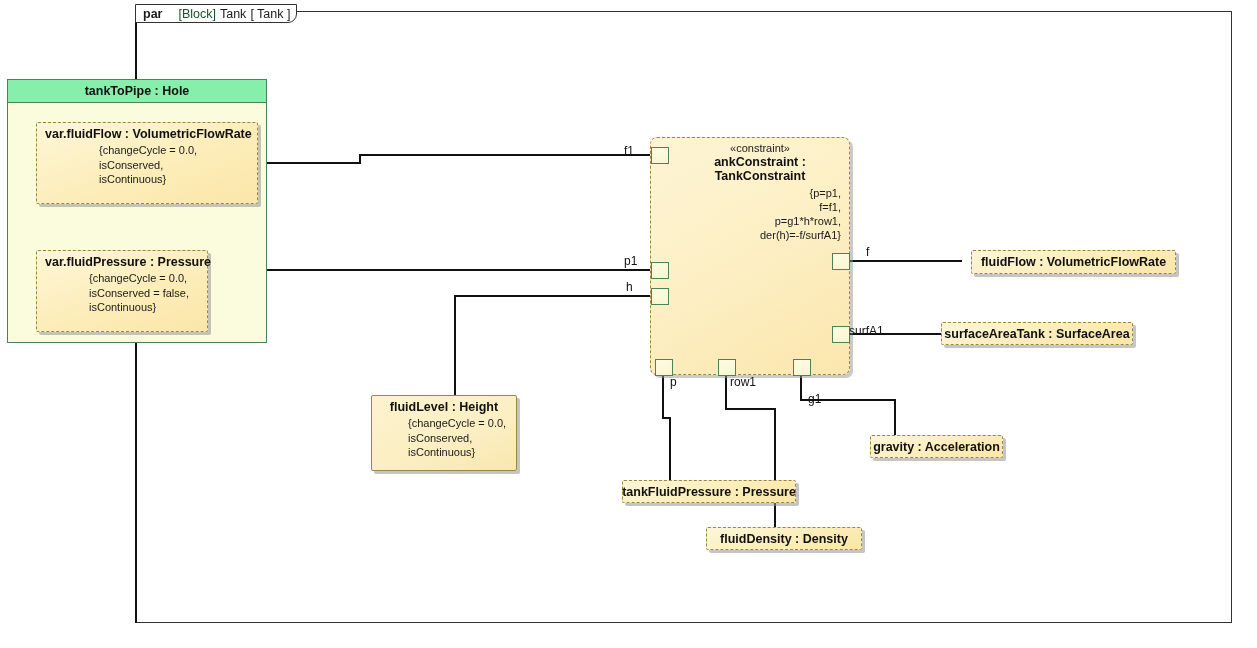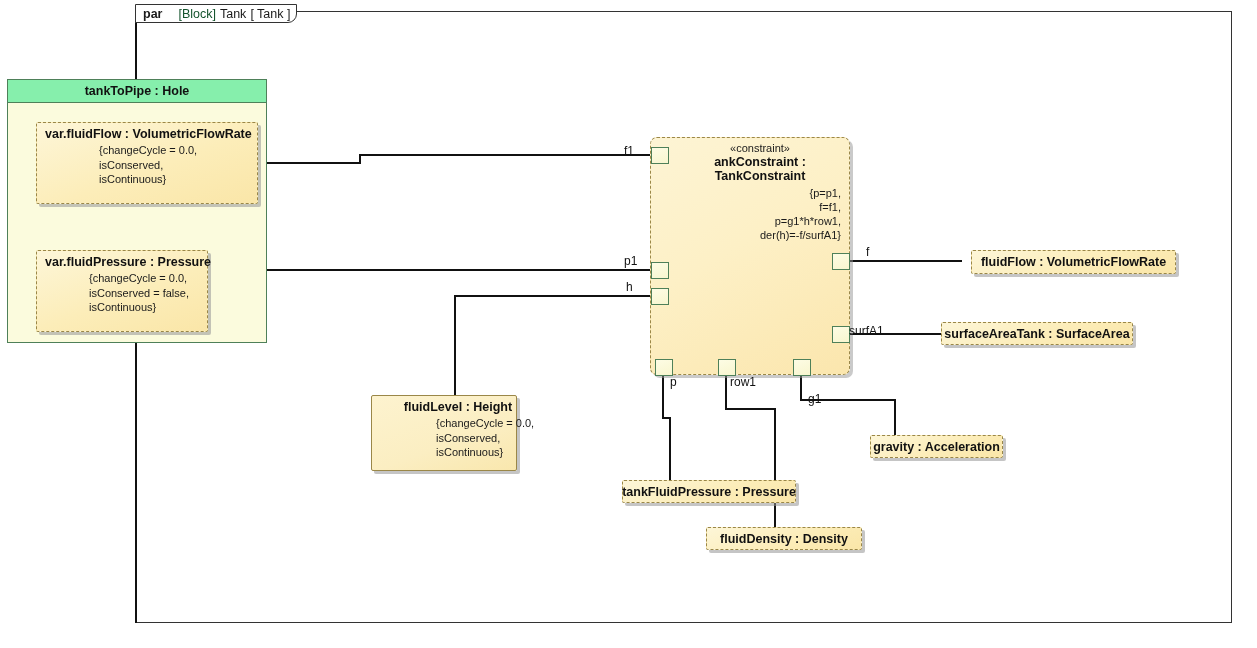--- a/index.html
+++ b/index.html
@@ -92,21 +92,20 @@
     border: 1.4px dashed #9a8748;
     border-radius: 2px;
     background: linear-gradient(160deg, #fdf6d8 0%, #fcedb9 55%, #fae6a8 100%);
     box-shadow: 3px 3px 0 0 rgba(150,150,150,0.55);
     z-index: 4;
   }
   .vp.solid {
     border-style: solid;
     border-color: #9a8748;
     background: linear-gradient(160deg, #fdf3cf 0%, #fbeec2 60%, #f9e7ad 100%);
-    padding-left: 28px;
   }
   .vp .vp-title {
     font-size: 12.5px;
     font-weight: bold;
     color: #111111;
     text-align: center;
     padding-top: 4px;
     white-space: nowrap;
   }
   .vp .vp-title.left {

